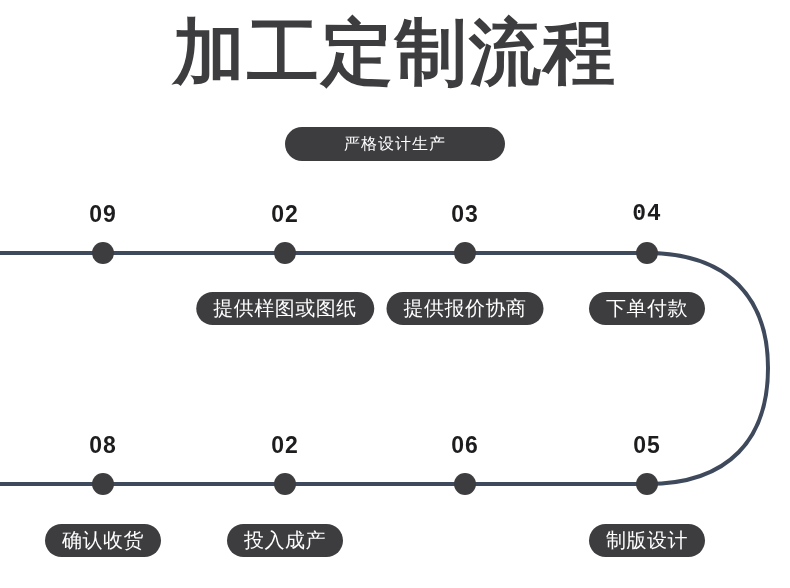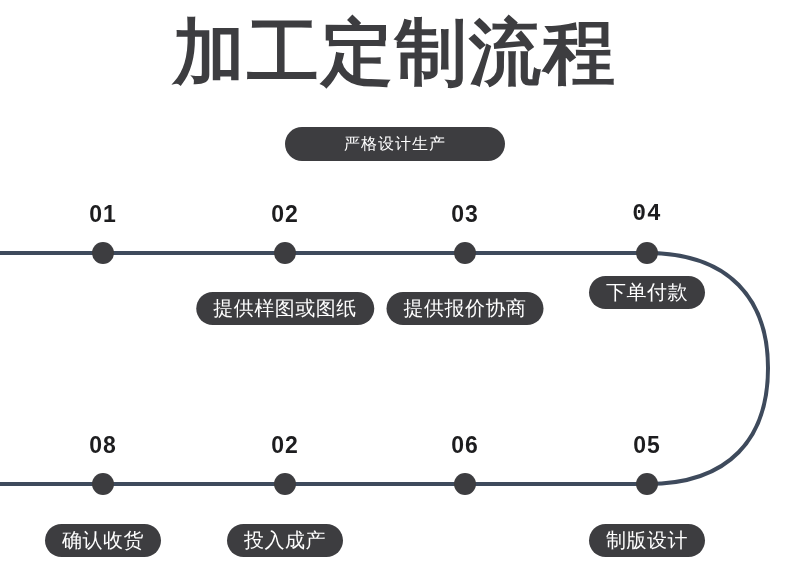--- a/index.html
+++ b/index.html
@@ -107,34 +107,34 @@
 
   <svg class="track-svg" viewBox="0 0 790 588">
 
     <line x1="0" y1="253" x2="647" y2="253" stroke="#3e4a5c" stroke-width="4" stroke-linecap="butt"></line>
 
     <line x1="0" y1="484" x2="647" y2="484" stroke="#3e4a5c" stroke-width="4" stroke-linecap="butt"></line>
 
     <path d="M 647 253 C 730 253 768 300 768 368 C 768 438 730 484 647 484" fill="none" stroke="#3e4a5c" stroke-width="4" stroke-linecap="round"></path>
   </svg>
 
-  <div class="node-num" style="left:103px; top:201px;">01</div>
+  <div class="node-num" style="left:103px; top:201px;">09</div>
   <div class="node-dot" style="left:103px; top:253px;"></div>
 
   <div class="node-num" style="left:285px; top:201px;">02</div>
   <div class="node-dot" style="left:285px; top:253px;"></div>
   <div class="node-pill" style="left:285px; top:292px;">提供样图或图纸</div>
 
   <div class="node-num" style="left:465px; top:201px;">03</div>
   <div class="node-dot" style="left:465px; top:253px;"></div>
   <div class="node-pill" style="left:465px; top:292px;">提供报价协商</div>
 
   <div class="node-num" style="left:647px; top:201px;font-family:Liberation Mono, monospace;">04</div>
   <div class="node-dot" style="left:647px; top:253px;"></div>
-  <div class="node-pill" style="left:647px; top:276px;">下单付款</div>
+  <div class="node-pill" style="left:647px; top:292px;">下单付款</div>
 
   <div class="node-num" style="left:103px; top:432px;">08</div>
   <div class="node-dot" style="left:103px; top:484px;"></div>
   <div class="node-pill" style="left:103px; top:524px;">确认收货</div>
 
   <div class="node-num" style="left:285px; top:432px;">02</div>
   <div class="node-dot" style="left:285px; top:484px;"></div>
   <div class="node-pill" style="left:285px; top:524px;">投入成产</div>
 
   <div class="node-num" style="left:465px; top:432px;">06</div>

